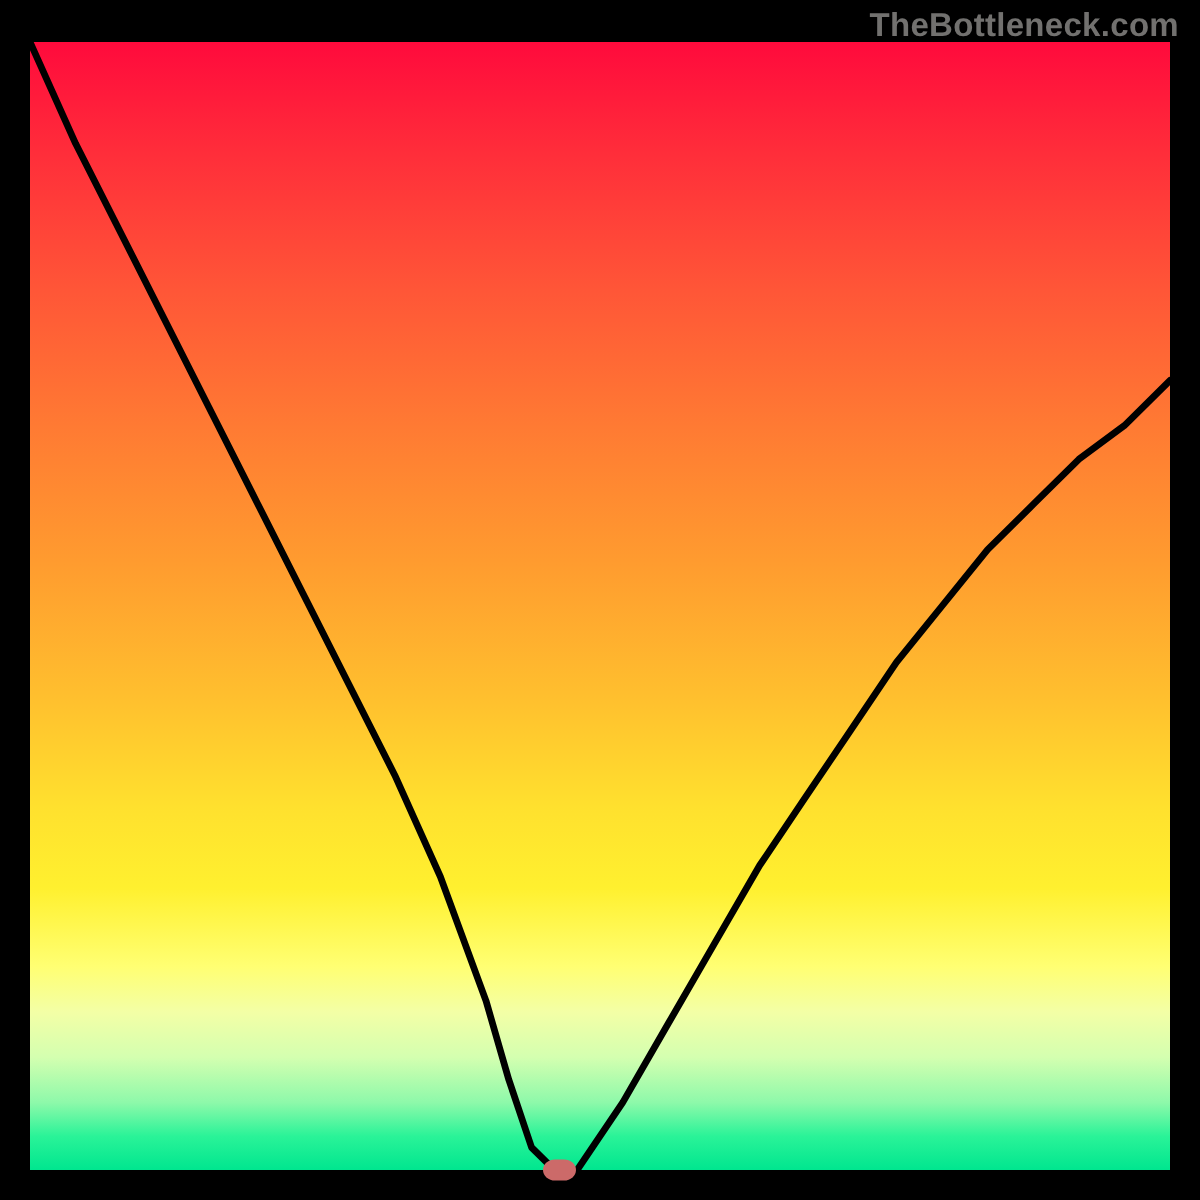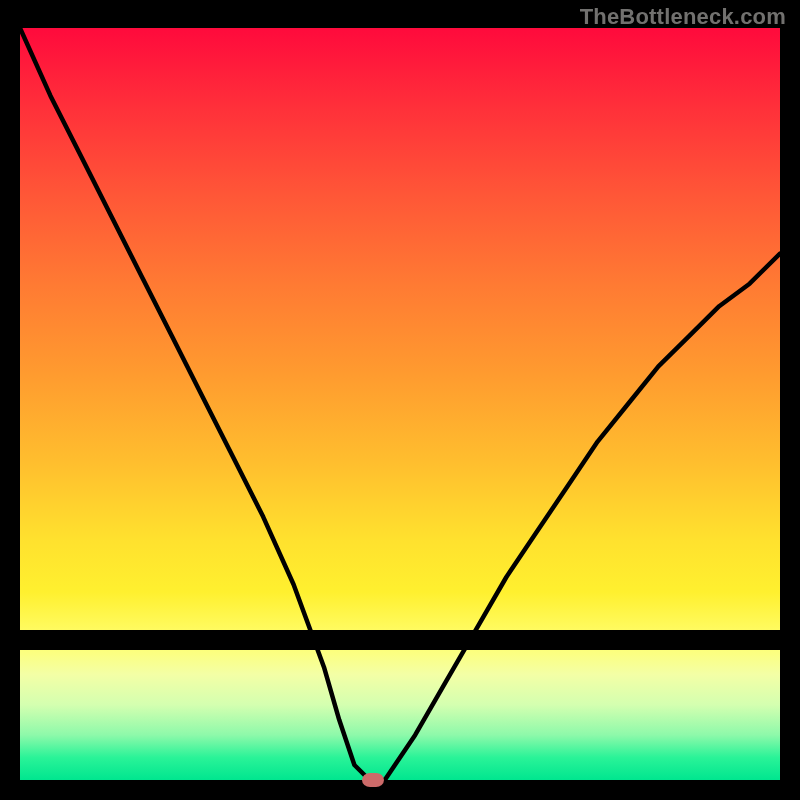--- a/index.html
+++ b/index.html
@@ -7,21 +7,21 @@
     padding: 0;
     width: 800px;
     height: 800px;
     background: #000;
     overflow: hidden;
     font-family: Arial, Helvetica, sans-serif;
   }
   .frame {
     position: relative;
     width: 800px;
-    height: 650px;
+    height: 800px;
     background: #000;
   }
   .watermark {
     position: absolute;
     top: 4px;
     right: 14px;
     color: #72716f;
     font-size: 22px;
     font-weight: 600;
     letter-spacing: 0.2px;

